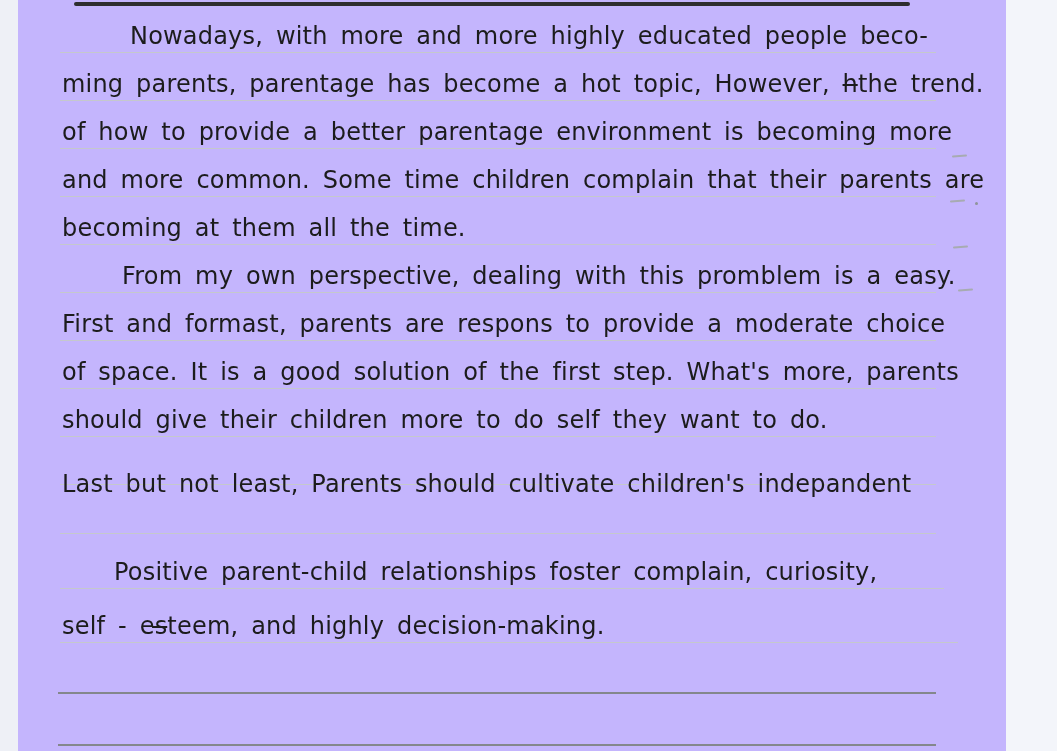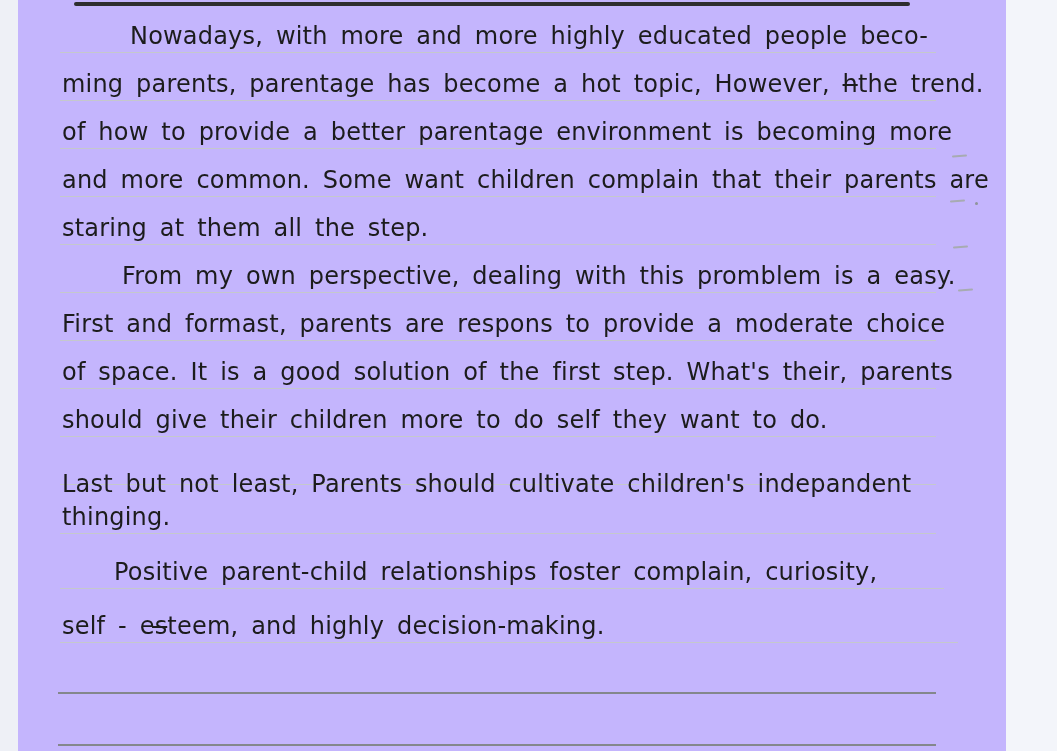--- a/index.html
+++ b/index.html
@@ -61,28 +61,27 @@
   <div class="rule" style="top:484px"></div>
   <div class="rule" style="top:533px"></div>
   <div class="rule" style="top:588px;width:884px"></div>
   <div class="rule" style="top:642px;width:898px"></div>
   <div class="rule dark" style="top:692px"></div>
   <div class="rule dark" style="top:744px"></div>
 
   <div class="hand-line" style="top:21px;padding-left:68px">Nowadays, with more and more highly educated people beco-</div>
   <div class="hand-line" style="top:69px">ming parents, parentage has become a hot topic, However, h̶the trend.</div>
   <div class="hand-line" style="top:117px">of how to provide a better parentage environment is becoming more</div>
-  <div class="hand-line" style="top:165px">and more common. Some want children complain that their parents are</div>
-  <div class="hand-line" style="top:213px">staring at them all the step.</div>
+  <div class="hand-line" style="top:165px">and more common. Some time children complain that their parents are</div>
+  <div class="hand-line" style="top:213px">becoming at them all the time.</div>
   <div class="hand-line" style="top:261px;padding-left:60px">From my own perspective, dealing with this promblem is a easy.</div>
   <div class="hand-line" style="top:309px">First and formast, parents are respons to provide a moderate choice</div>
-  <div class="hand-line" style="top:357px">of space. It is a good solution of the first step. What's their, parents</div>
+  <div class="hand-line" style="top:357px">of space. It is a good solution of the first step. What's more, parents</div>
   <div class="hand-line" style="top:405px">should give their children more to do self they want to do.</div>
   <div class="hand-line" style="top:469px">Last but not least, Parents should cultivate children's indepandent</div>
-  <div class="hand-line" style="top:502px">thinging.</div>
   <div class="hand-line" style="top:557px;padding-left:52px">Positive parent-child relationships foster complain, curiosity,</div>
   <div class="hand-line" style="top:611px">self - es̶teem, and highly decision-making.</div>
 
   <div class="pencil-mark" style="left:952px;top:155px"></div>
   <div class="pencil-mark" style="left:950px;top:200px"></div>
   <div class="pencil-dot" style="left:975px;top:202px"></div>
   <div class="pencil-mark" style="left:953px;top:246px"></div>
   <div class="pencil-mark" style="left:958px;top:289px"></div>
 
 </div>

